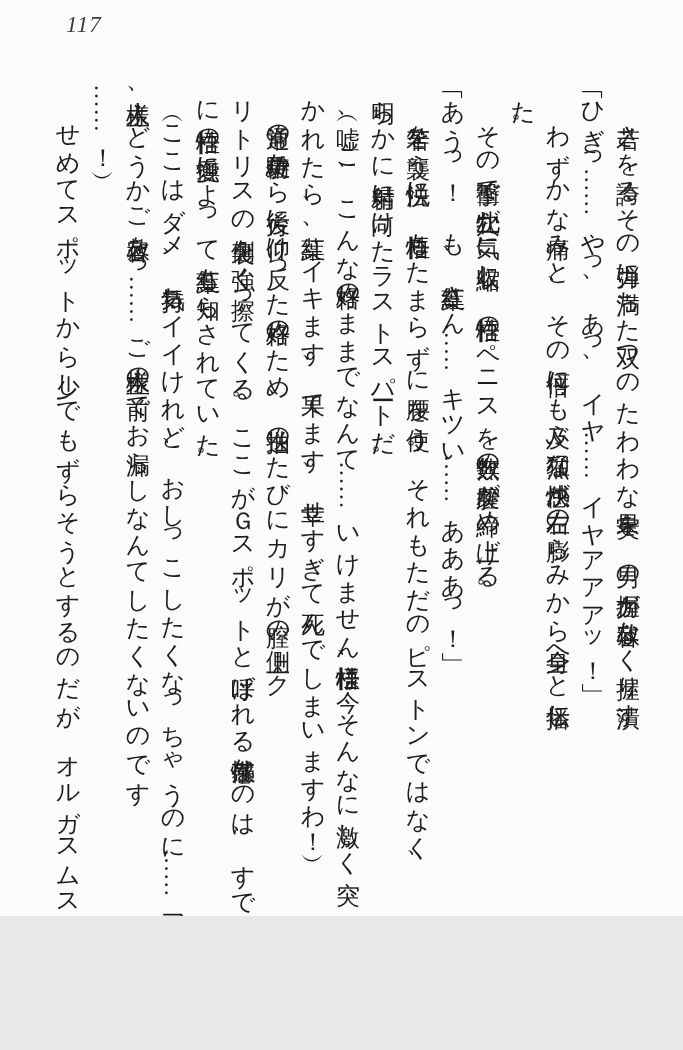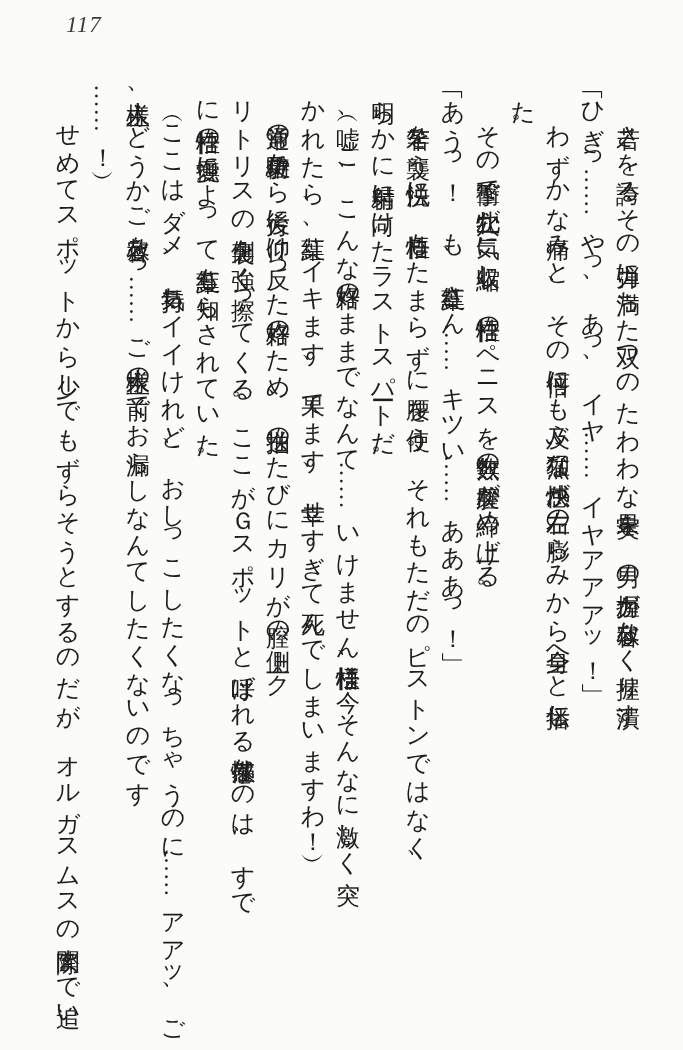--- a/index.html
+++ b/index.html
@@ -3,21 +3,21 @@
 <meta charset="utf-8">
 <style>
   html, body {
     margin: 0;
     padding: 0;
     background: #e8e8e6;
   }
   .page {
     position: relative;
     width: 683px;
-    height: 1050px;
+    height: 916px;
     background: #fbfbf9;
     overflow: hidden;
     font-family: "Liberation Serif", "DejaVu Serif", serif;
   }
   .page-number {
     position: absolute;
     top: 12px;
     left: 66px;
     font-size: 23px;
     font-style: italic;

